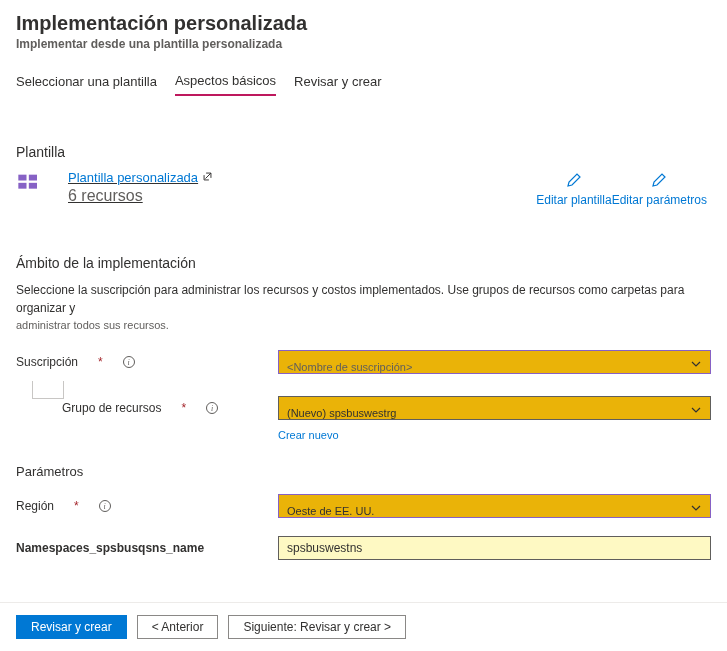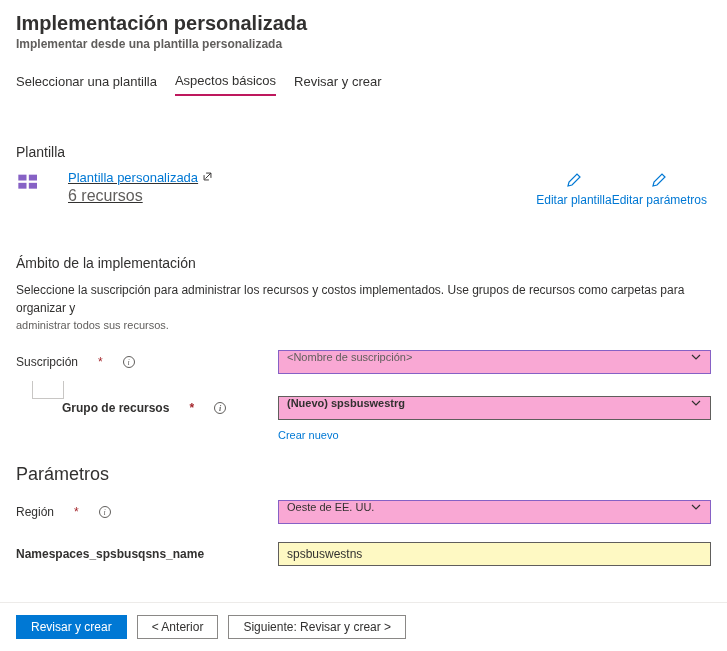--- a/index.html
+++ b/index.html
@@ -28,37 +28,37 @@
   .edit-action { text-align: center; cursor: pointer; }
   .edit-action .pen { color: #0078d4; margin-bottom: 2px; }
   .edit-action .lbl { color: #0078d4; font-size: 12px; }
   .scope-text { font-size: 12px; color: #323130; line-height: 1.5; margin-bottom: 2px; }
   .scope-sub { font-size: 11px; color: #605e5c; margin-bottom: 18px; }
   .form-row { display: flex; align-items: center; margin-bottom: 6px; min-height: 26px; }
   .form-label { width: 262px; font-size: 12px; color: #323130; display: flex; align-items: center; gap: 20px; flex-shrink: 0; }
   .form-label.indent { padding-left: 46px; }
   .req { color: #a4262c; }
   .info-icon { width: 12px; height: 12px; border: 1px solid #605e5c; border-radius: 50%; display: inline-flex; align-items: center; justify-content: center; font-size: 8px; color: #605e5c; font-style: italic; font-family: serif; }
-  .select-box { flex: 1; height: 24px; border: 1px solid #605e5c; padding: 0 8px; font-size: 11px; color: #323130; display: flex; align-items: flex-start; justify-content: space-between; position: relative; background: #f9a8d4; }
+  .select-box { flex: 1; height: 24px; border: 1px solid #605e5c; padding: 0 8px; font-size: 11px; color: #323130; display: flex; align-items: flex-end; justify-content: space-between; position: relative; background: #eab308; }
   .select-box.purple { border-color: #8661c5; }
   .select-box.purple .sel-val { color: #605e5c; font-style: normal; }
   .chevron { color: #323130; font-size: 12px; }
   .create-new-row { margin-left: 262px; margin-top: 2px; margin-bottom: 22px; }
   .create-new { color: #0078d4; font-size: 11px; cursor: pointer; }
   .text-input { flex: 1; height: 24px; border: 1px solid #605e5c; padding: 0 8px; font-size: 12px; color: #323130; background: #fef9c3; outline: none; }
   .bold-label { font-weight: 600; }
   .little-box { width: 32px; height: 18px; border: 1px solid #c8c6c4; border-top: none; position: absolute; left: 16px; }
   .footer {
     position: absolute; bottom: 0; left: 0; right: 0;
     border-top: 1px solid #edebe9; padding: 12px 16px;
     display: flex; gap: 10px; align-items: center; background: #fff;
   }
   .btn { height: 24px; padding: 0 14px; font-size: 12px; display: inline-flex; align-items: center; border: 1px solid #8a8886; background: #fff; cursor: pointer; color: #323130; }
   .btn.primary { background: #0078d4; border-color: #0078d4; color: #fff; }
-  .params-hdr { font-size: 18px; margin-bottom: 14px; }
+  .params-hdr { font-size: 13px; margin-bottom: 14px; }
   .sub-row-wrap { position: relative; }
 </style>
 </head>
 <body>
 
 <div class="page-title">Implementación personalizada</div>
 <div class="page-subtitle">Implementar desde una plantilla personalizada</div>
 
 <div class="tabs">
   <div class="tab">Seleccionar una plantilla</div>
@@ -124,21 +124,21 @@
     <div class="select-box purple">
       <span class="sel-val">&lt;Nombre de suscripción&gt;</span>
       <span class="chevron">
         <svg width="12" height="12" viewBox="0 0 12 12">
             <path d="M2 4l4 4 4-4" fill="none" stroke="#323130" stroke-width="1.2"></path>
           </svg>
       </span>
     </div>
   </div>
   <div class="little-box"></div>
-  <div class="form-row" style="margin-top:20px;font-weight:bold;">
+  <div class="form-row" style="margin-top:20px;">
     <div class="form-label indent">
       <span>Grupo de recursos</span>
       <span class="req">*</span>
       <span class="info-icon">i</span>
     </div>
     <div class="select-box">
       <span>(Nuevo) spsbuswestrg</span>
       <span class="chevron">
         <svg width="12" height="12" viewBox="0 0 12 12">
             <path d="M2 4l4 4 4-4" fill="none" stroke="#323130" stroke-width="1.2"></path>

